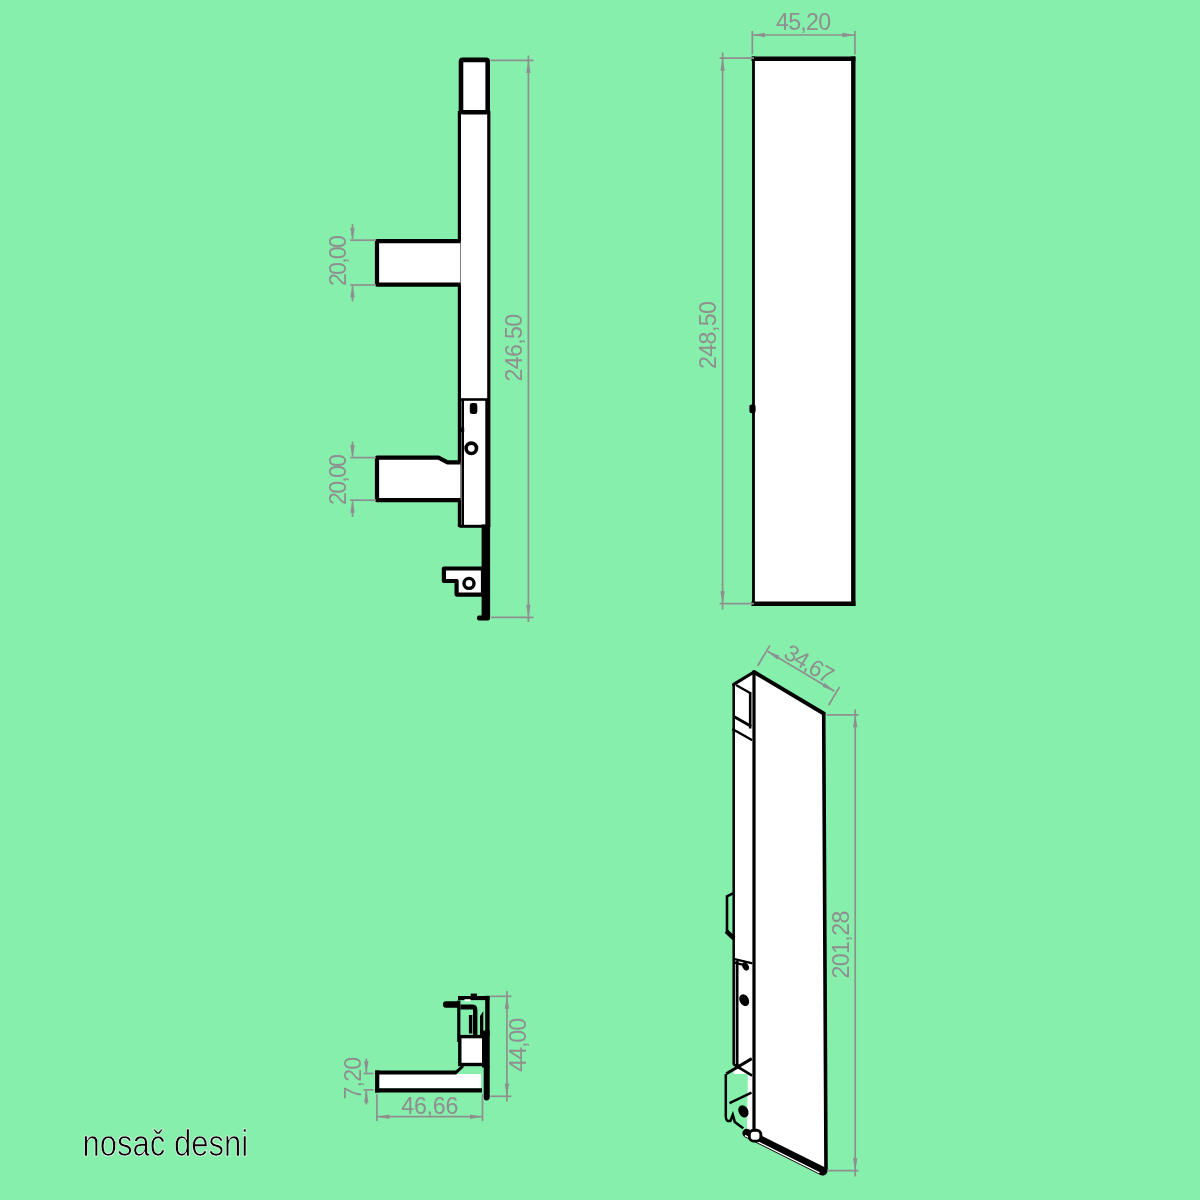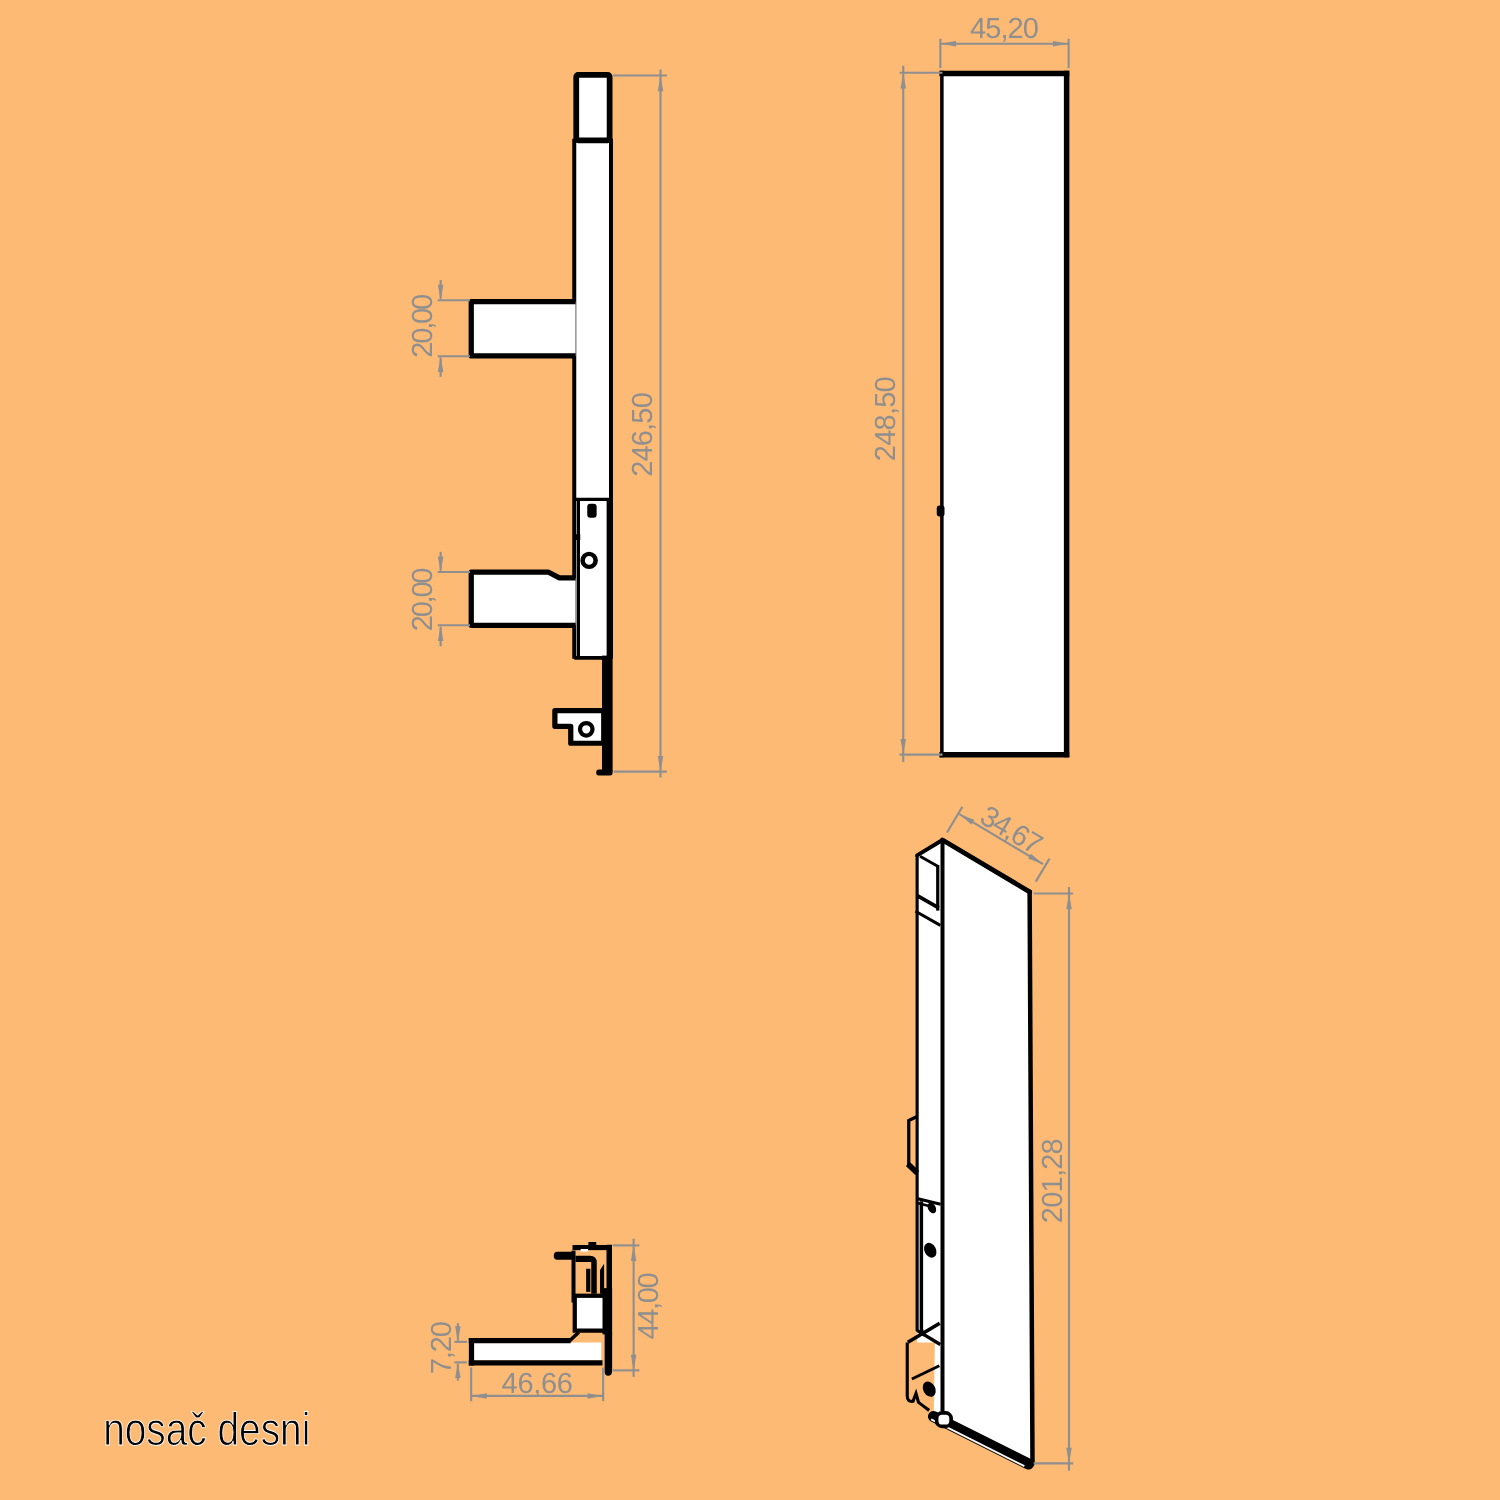--- a/index.html
+++ b/index.html
@@ -1,16 +1,16 @@
 <!DOCTYPE html>
 <html><head>
 <meta charset="utf-8">
 <style>
   html,body{margin:0;padding:0;background:#ffffff;}
-  .page{width:1200px;height:1200px;position:relative;background:#fdba74;overflow:hidden;}
+  .page{width:1200px;height:1200px;position:relative;background:#86efac;overflow:hidden;}
   svg{position:absolute;top:0;left:0;}
   text{font-family:"Liberation Sans", sans-serif;}
 </style>
 </head>
 <body>
 <div class="page">
 <svg width="1200" height="1200" viewBox="0 0 1200 1200">
 <g fill="none" stroke="none">
 
 <rect x="460" y="112" width="28.5" height="415" fill="#fff"></rect>

